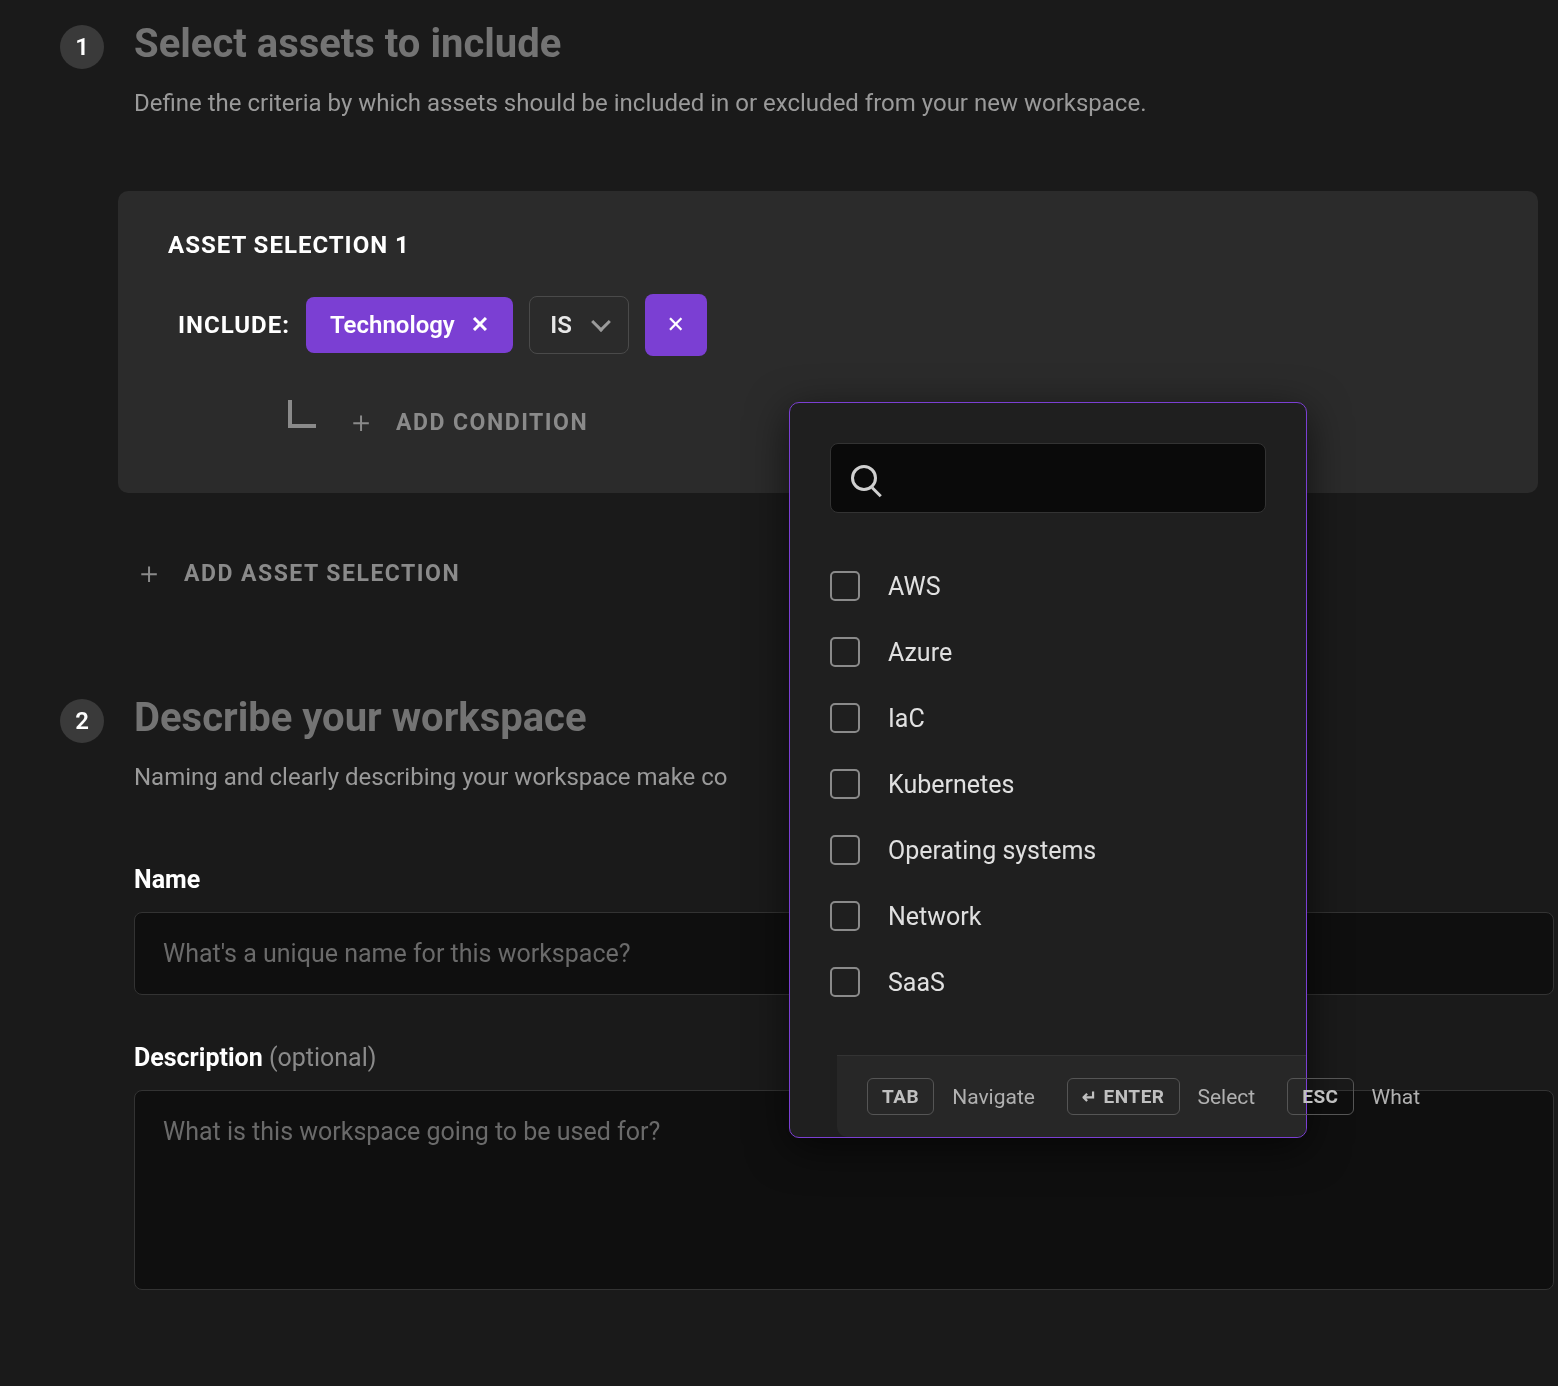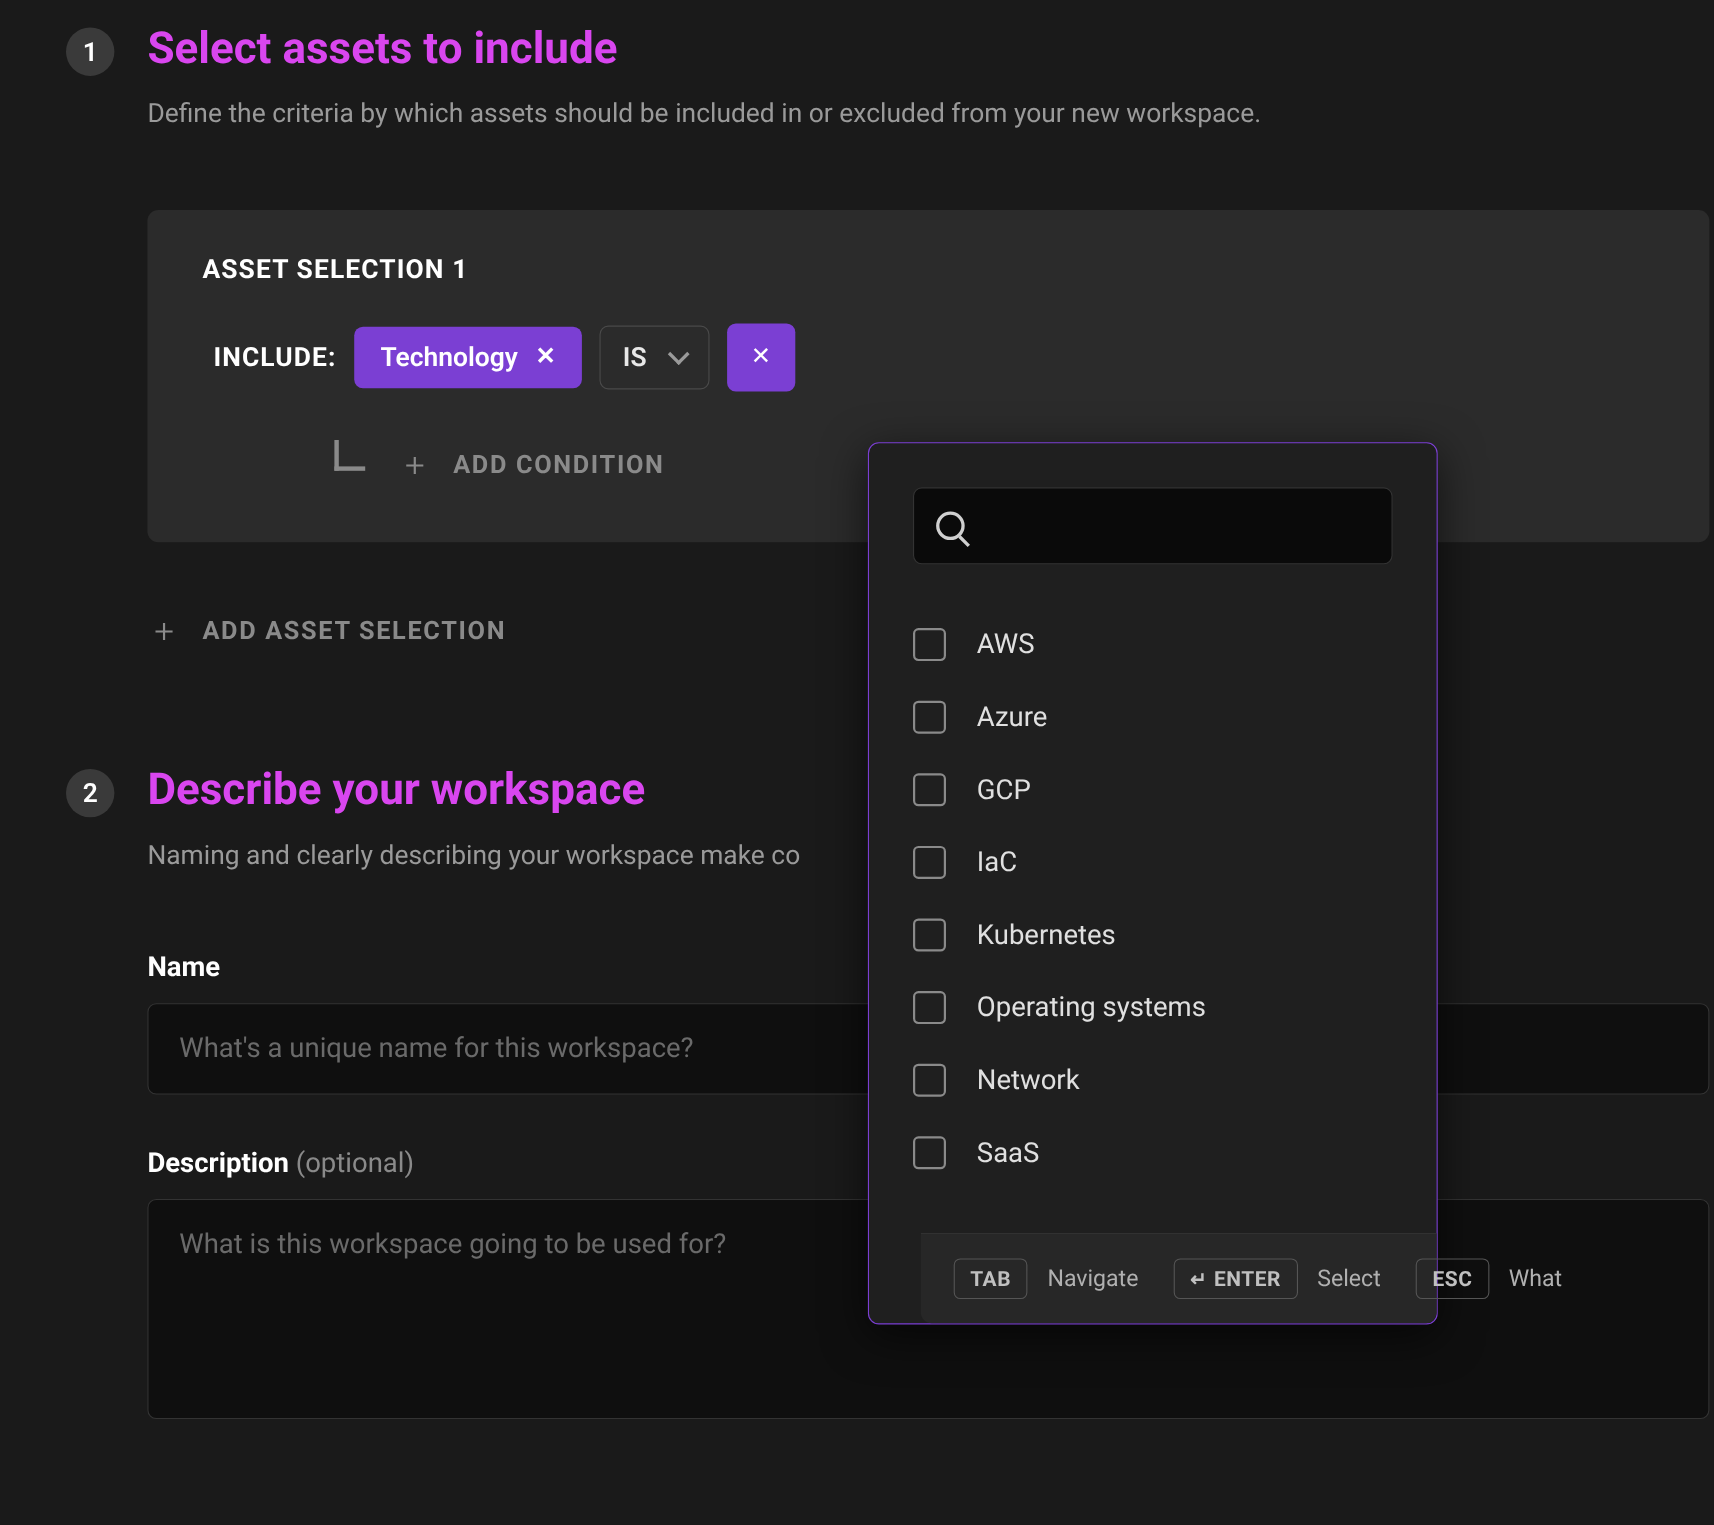--- a/index.html
+++ b/index.html
@@ -32,30 +32,30 @@
     justify-content: center;
     font-size: 24px;
     font-weight: 600;
     flex-shrink: 0;
     margin-top: 5px;
   }
   .step-body { flex: 1; }
   .step-title {
     font-size: 40px;
     font-weight: 700;
-    color: #d946ef;
+    color: #737373;
     margin-bottom: 18px;
   }
   .step-subtitle {
     font-size: 24px;
     color: #9a9a9a;
     line-height: 1.5;
   }
   .panel {
-    margin-left: 74px;
+    margin-left: 58px;
     margin-top: 70px;
     background: #2b2b2b;
     border-radius: 10px;
     padding: 40px 50px 50px 50px;
     width: 1420px;
   }
   .panel-title {
     font-size: 24px;
     font-weight: 700;
     letter-spacing: 1px;
@@ -347,24 +347,20 @@
     <div class="dd-item">
       <div class="dd-check"></div>
       <div class="dd-label">AWS</div>
     </div>
     <div class="dd-item">
       <div class="dd-check"></div>
       <div class="dd-label">Azure</div>
     </div>
     <div class="dd-item">
       <div class="dd-check"></div>
-      <div class="dd-label">GCP</div>
-    </div>
-    <div class="dd-item">
-      <div class="dd-check"></div>
       <div class="dd-label">IaC</div>
     </div>
     <div class="dd-item">
       <div class="dd-check"></div>
       <div class="dd-label">Kubernetes</div>
     </div>
     <div class="dd-item">
       <div class="dd-check"></div>
       <div class="dd-label">Operating systems</div>
     </div>

